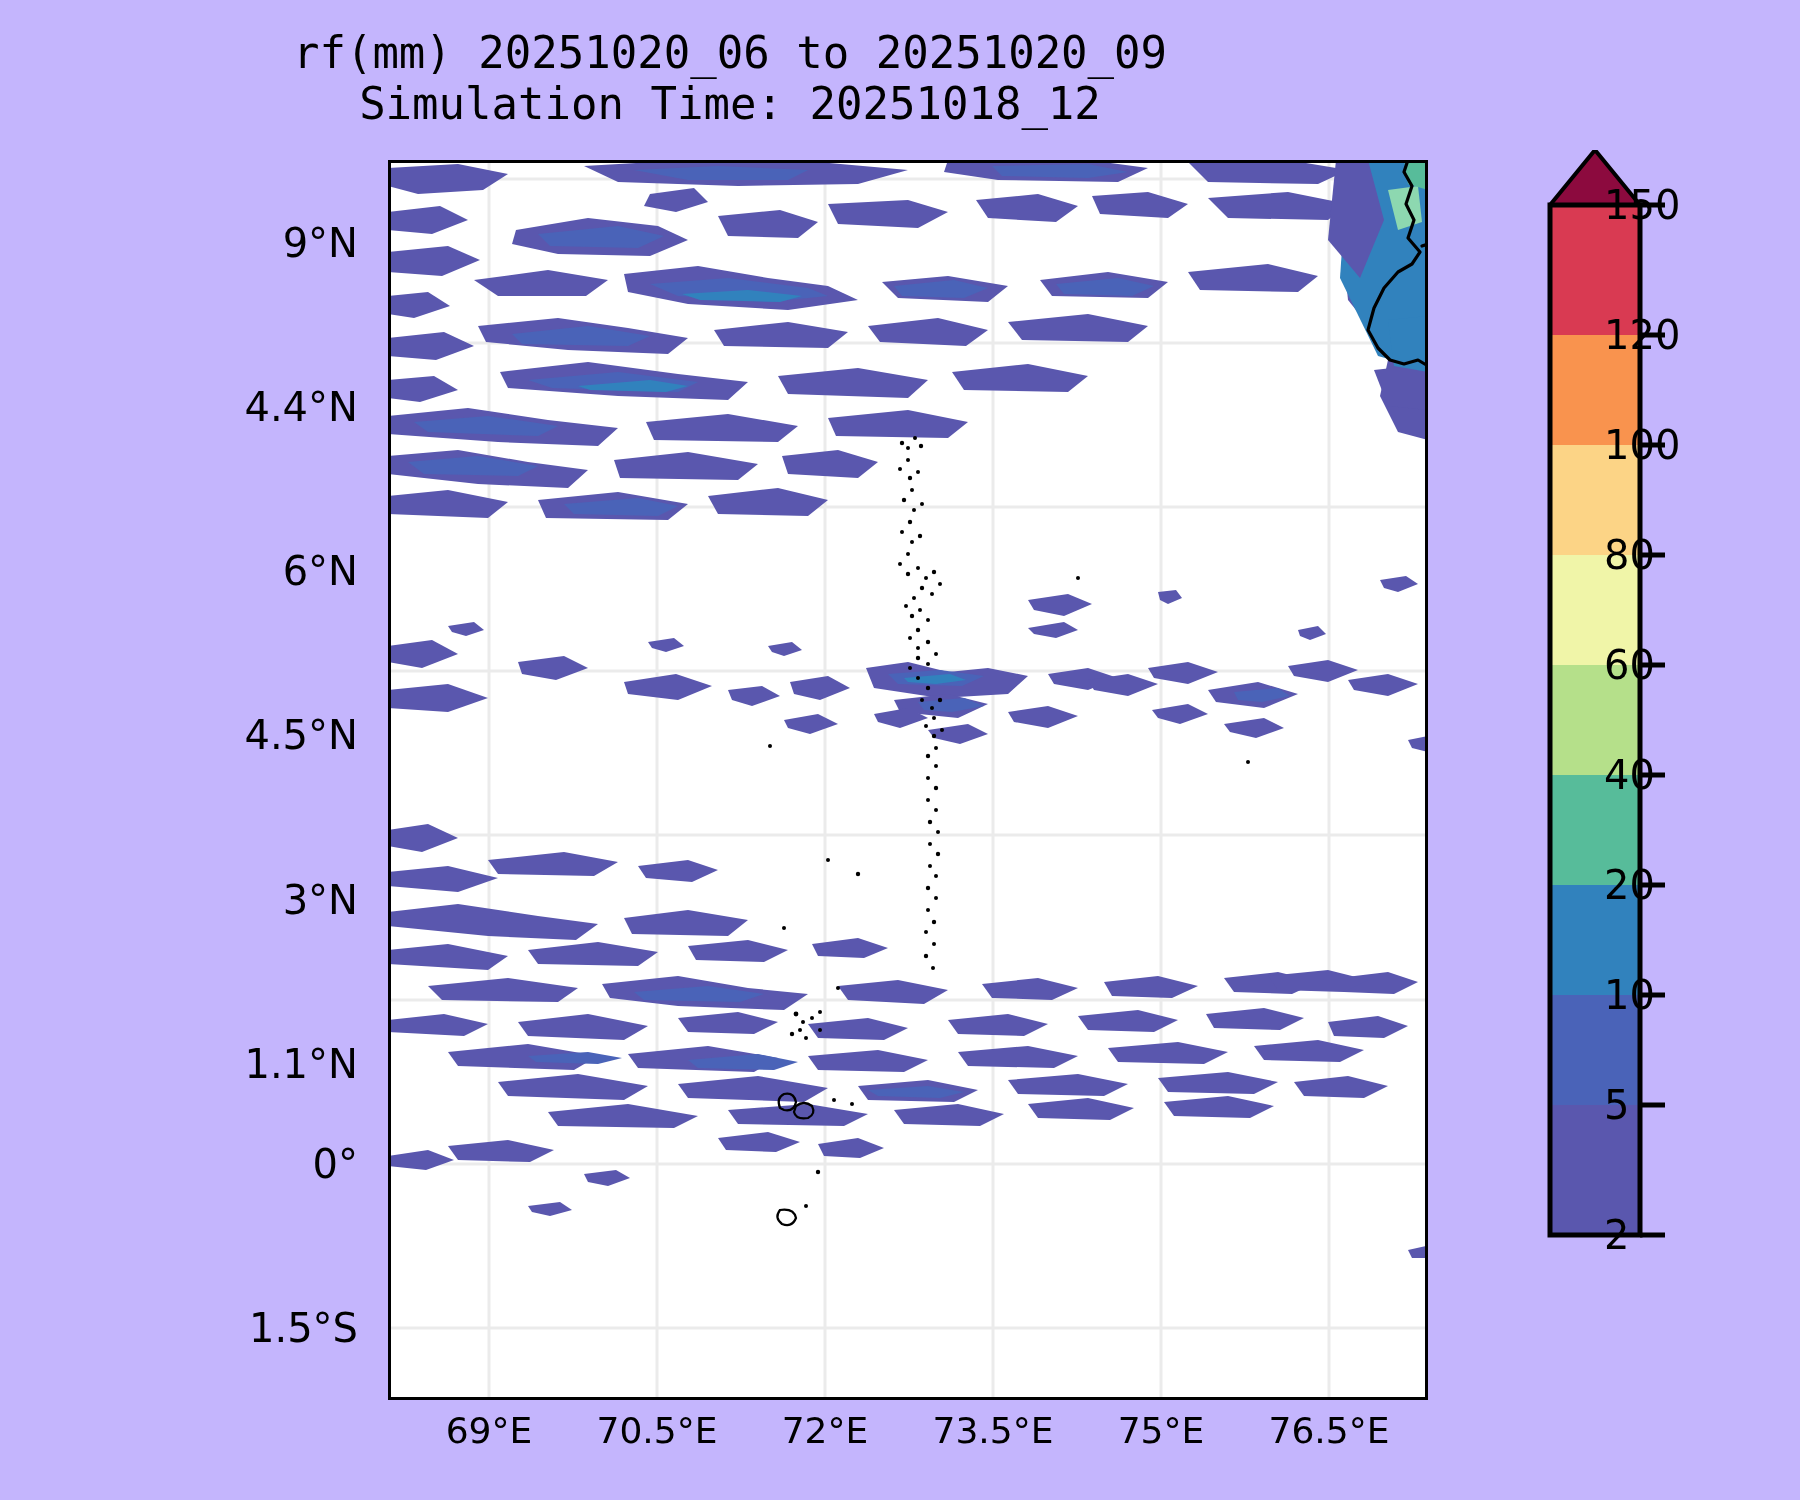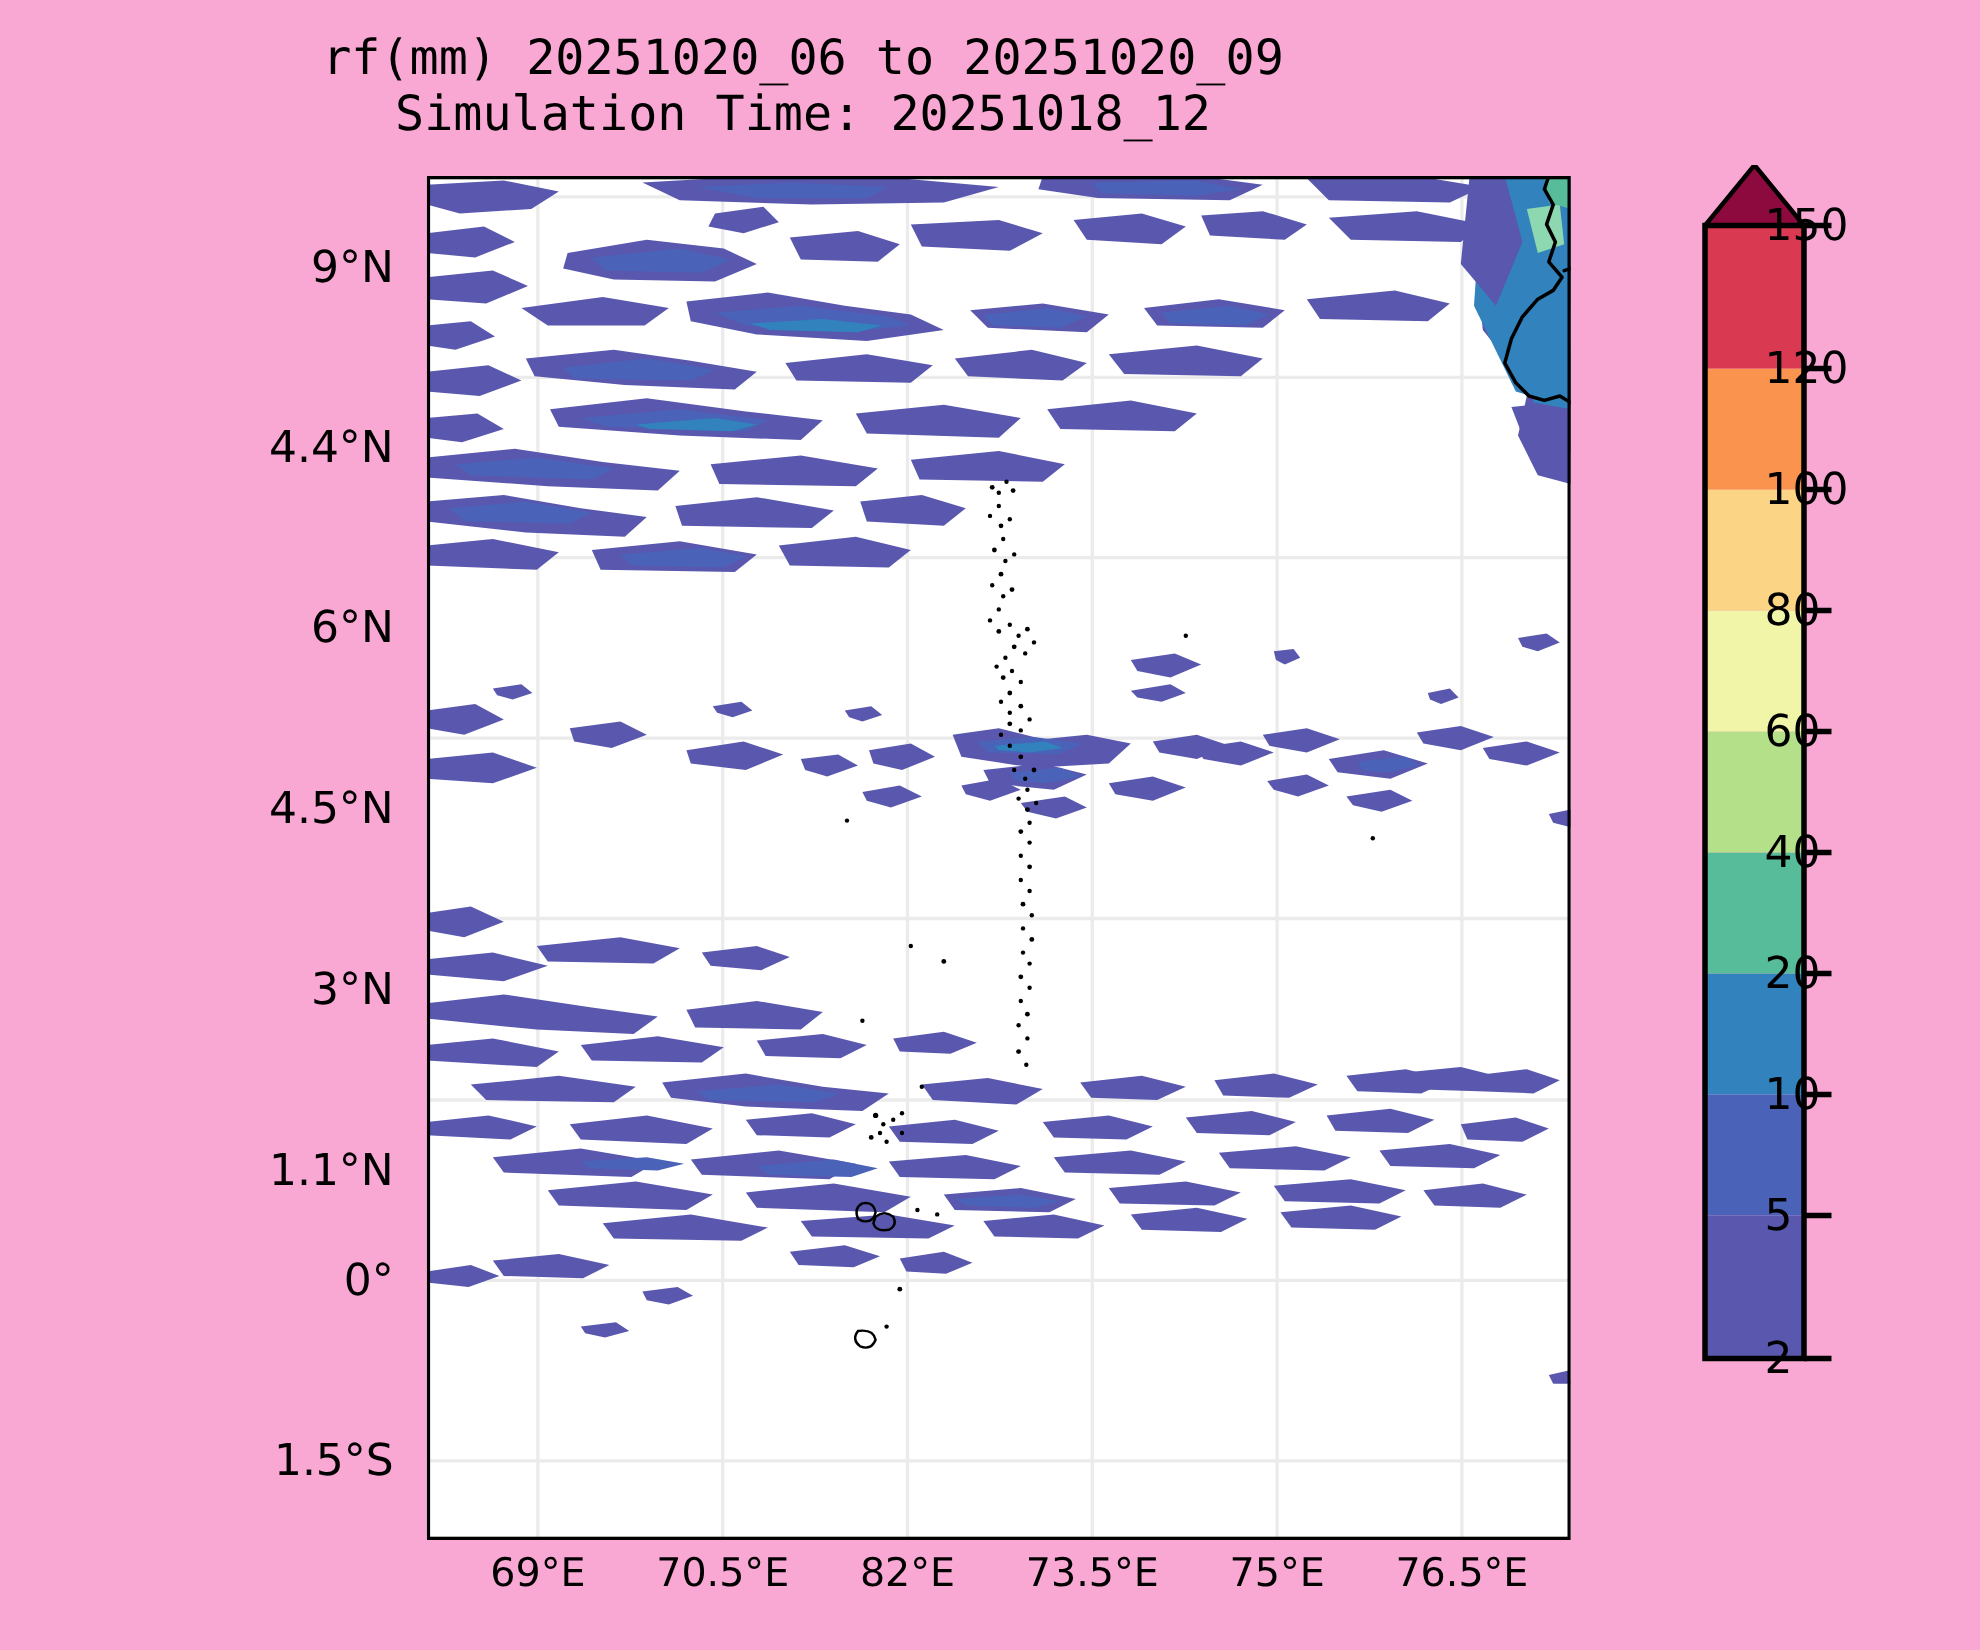--- a/index.html
+++ b/index.html
@@ -4,21 +4,21 @@
 <style>
   html, body {
     margin: 0;
     padding: 0;
     background: #ffffff;
   }
   #page {
     position: relative;
     width: 1800px;
     height: 1500px;
-    background: #f9a8d4;
+    background: #c4b5fd;
     font-family: "DejaVu Sans", sans-serif;
     overflow: hidden;
   }
   .title-block {
     position: absolute;
     left: 0;
     top: 28px;
     width: 1460px;
     text-align: center;
     font-family: "DejaVu Sans Mono", monospace;
@@ -399,21 +399,21 @@
   <div class="ytick-label" style="top:407px;">4.4°N</div>
   <div class="ytick-label" style="top:571px;margin-left:40px;">6°N</div>
   <div class="ytick-label" style="top:735px;">4.5°N</div>
   <div class="ytick-label" style="top:900px;">3°N</div>
   <div class="ytick-label" style="top:1064px;">1.1°N</div>
   <div class="ytick-label" style="top:1164px;">0°</div>
   <div class="ytick-label" style="top:1328px;">1.5°S</div>
 
   <div class="xtick-label" style="left:489px;">69°E</div>
   <div class="xtick-label" style="left:657px;">70.5°E</div>
-  <div class="xtick-label" style="left:825px;">82°E</div>
+  <div class="xtick-label" style="left:825px;">72°E</div>
   <div class="xtick-label" style="left:993px;">73.5°E</div>
   <div class="xtick-label" style="left:1161px;">75°E</div>
   <div class="xtick-label" style="left:1329px;">76.5°E</div>
 
   <div id="cbar-wrap">
     <svg width="280" height="1130" viewBox="0 0 280 1130">
 
       <polygon points="50,55 95,0 140,55" fill="#8c0a3e" stroke="#000000" stroke-width="4" stroke-linejoin="round"></polygon>
 
       <rect x="50" y="955" width="90" height="130" fill="#5a57ae"></rect>

